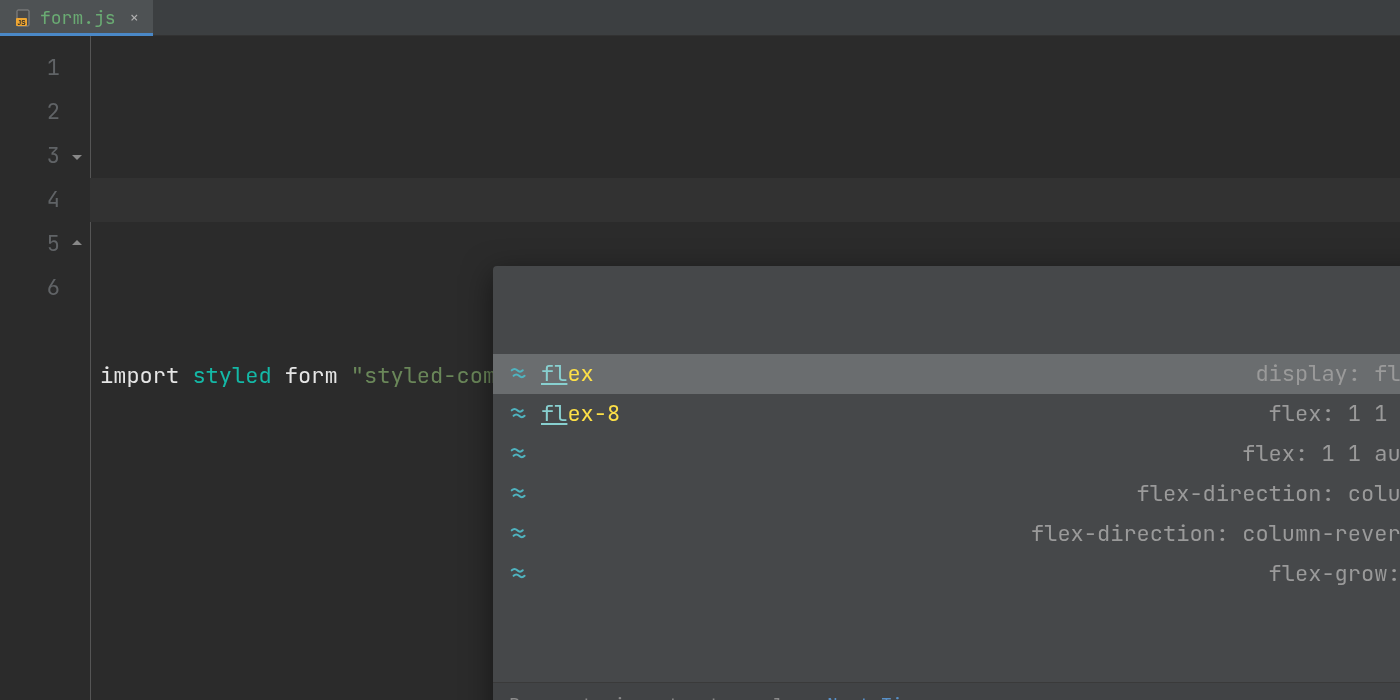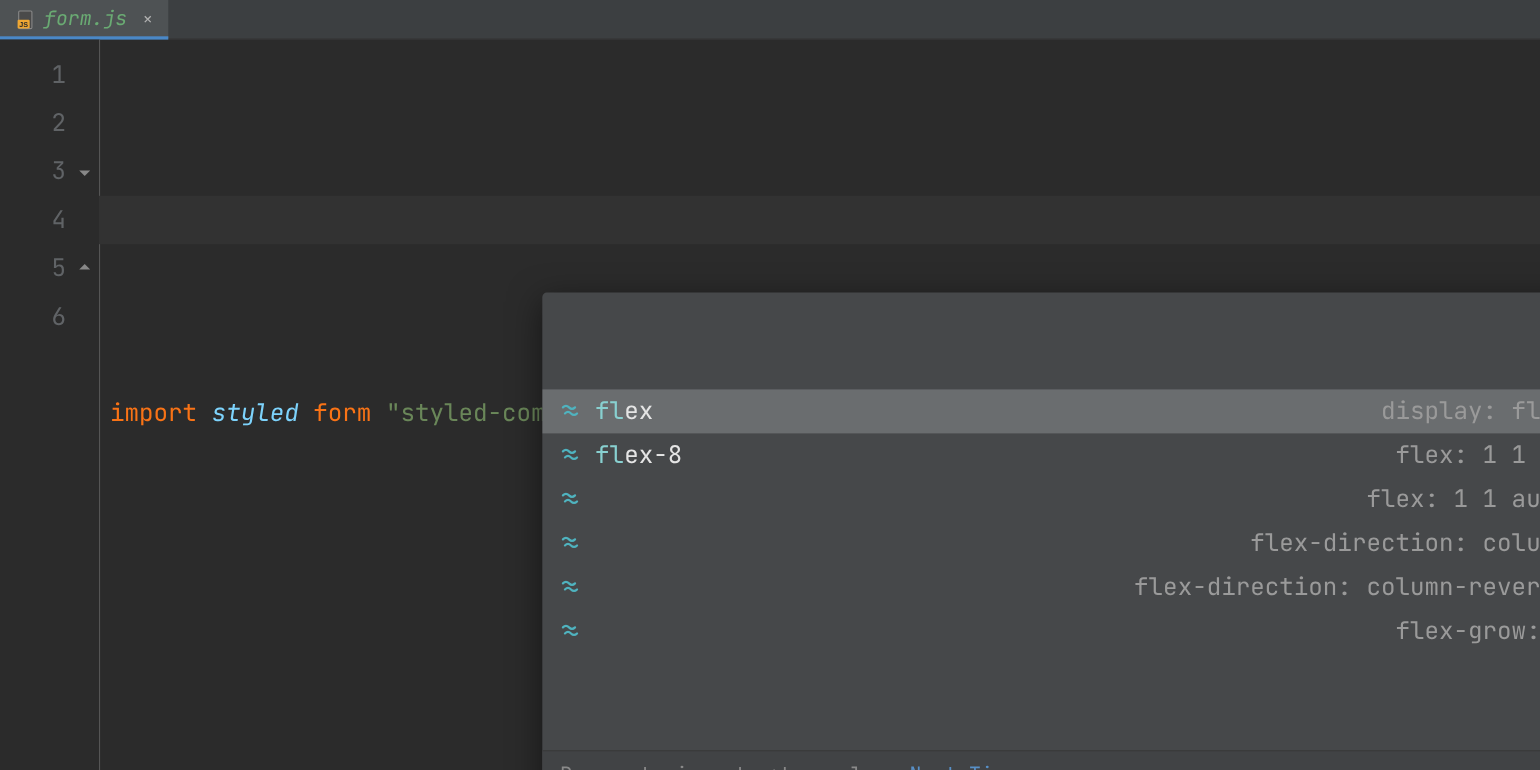--- a/index.html
+++ b/index.html
@@ -40,21 +40,21 @@
   }
   .tab .file-icon {
     width: 18px; height: 18px;
     display: inline-flex; align-items: flex-end; justify-content: center;
   }
   .tab .close {
     color: #b0b0b0;
     font-size: 16px;
     margin-left: 6px;
   }
-  .tab .label { font-size: 18px; font-style: italic; }
+  .tab .label { font-size: 18px; }
 
   
   .editor-wrap {
     display: flex;
     height: calc(100% - 36px);
   }
   .gutter {
     width: 90px;
     background: #2b2b2b;
     border-right: none;
@@ -96,22 +96,22 @@
     position: absolute;
     left: 0; right: 0;
     height: 44px;
     background: #323232;
     z-index: 0;
   }
 
   .line { position: relative; z-index: 1; padding-left: 10px; }
 
   
-  .kw { color: #f97316; }
-  .styled-ital { color: #7dd3fc; font-style: italic; }
+  .kw { color: #e5e5e5; }
+  .styled-ital { color: #14b8a6; }
   .string { color: #6a8759; }
 
   
   .popup {
     position: absolute;
     left: 403px;
     top: 230px;
     width: 950px;
     background: #46484a;
     border-radius: 4px;
@@ -131,22 +131,22 @@
   .popup-row.selected {
     background: #6a6d6f;
   }
   .popup-row .row-icon {
     width: 22px; height: 22px;
     margin-right: 10px;
     flex-shrink: 0;
     display: inline-flex; align-items:center; justify-content:center;
   }
   .popup-row .row-icon svg { display:block; }
-  .popup-row .label .match { color: #88d0d0; }
-  .popup-row .label .rest { color: #e5e5e5; }
+  .popup-row .label .match { color: #88d0d0; text-decoration: underline; }
+  .popup-row .label .rest { color: #fde047; }
   .popup-row .meta {
     margin-left: auto;
     color: #9a9a9a;
   }
   .popup-footer {
     display: flex;
     align-items: center;
     height: 44px;
     padding: 0 16px;
     border-top: 1px solid #3a3a3a;

